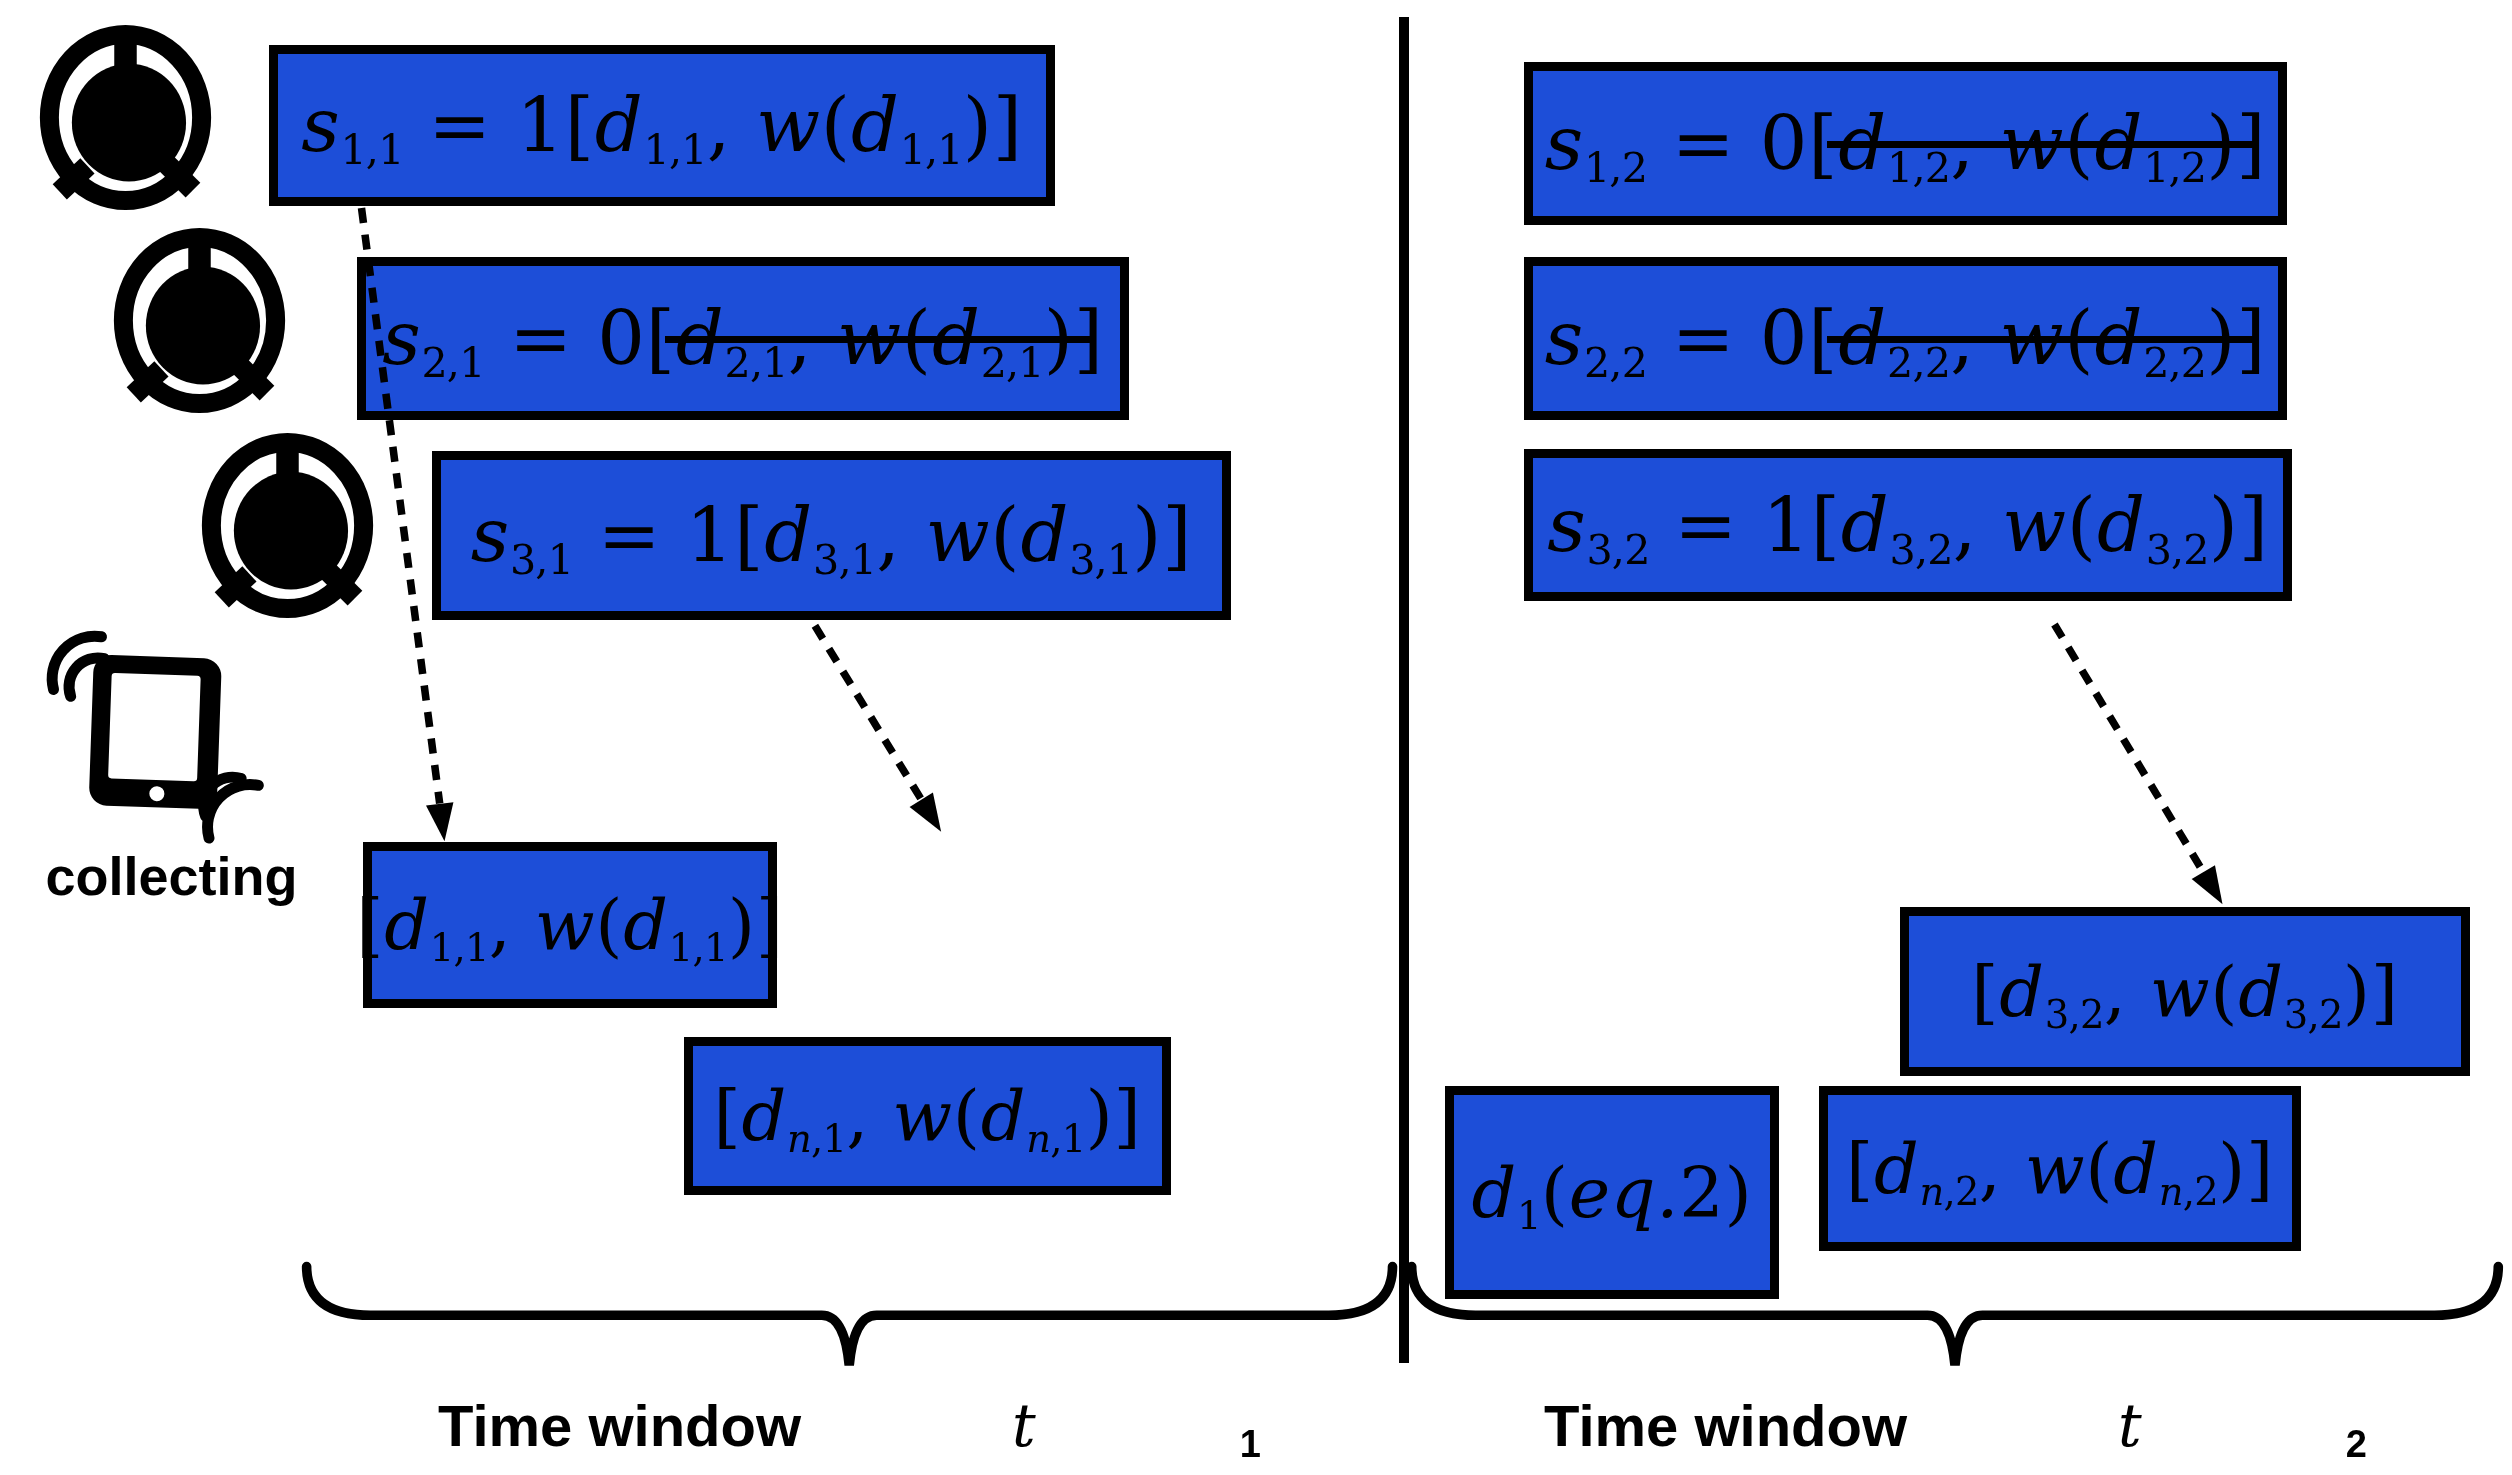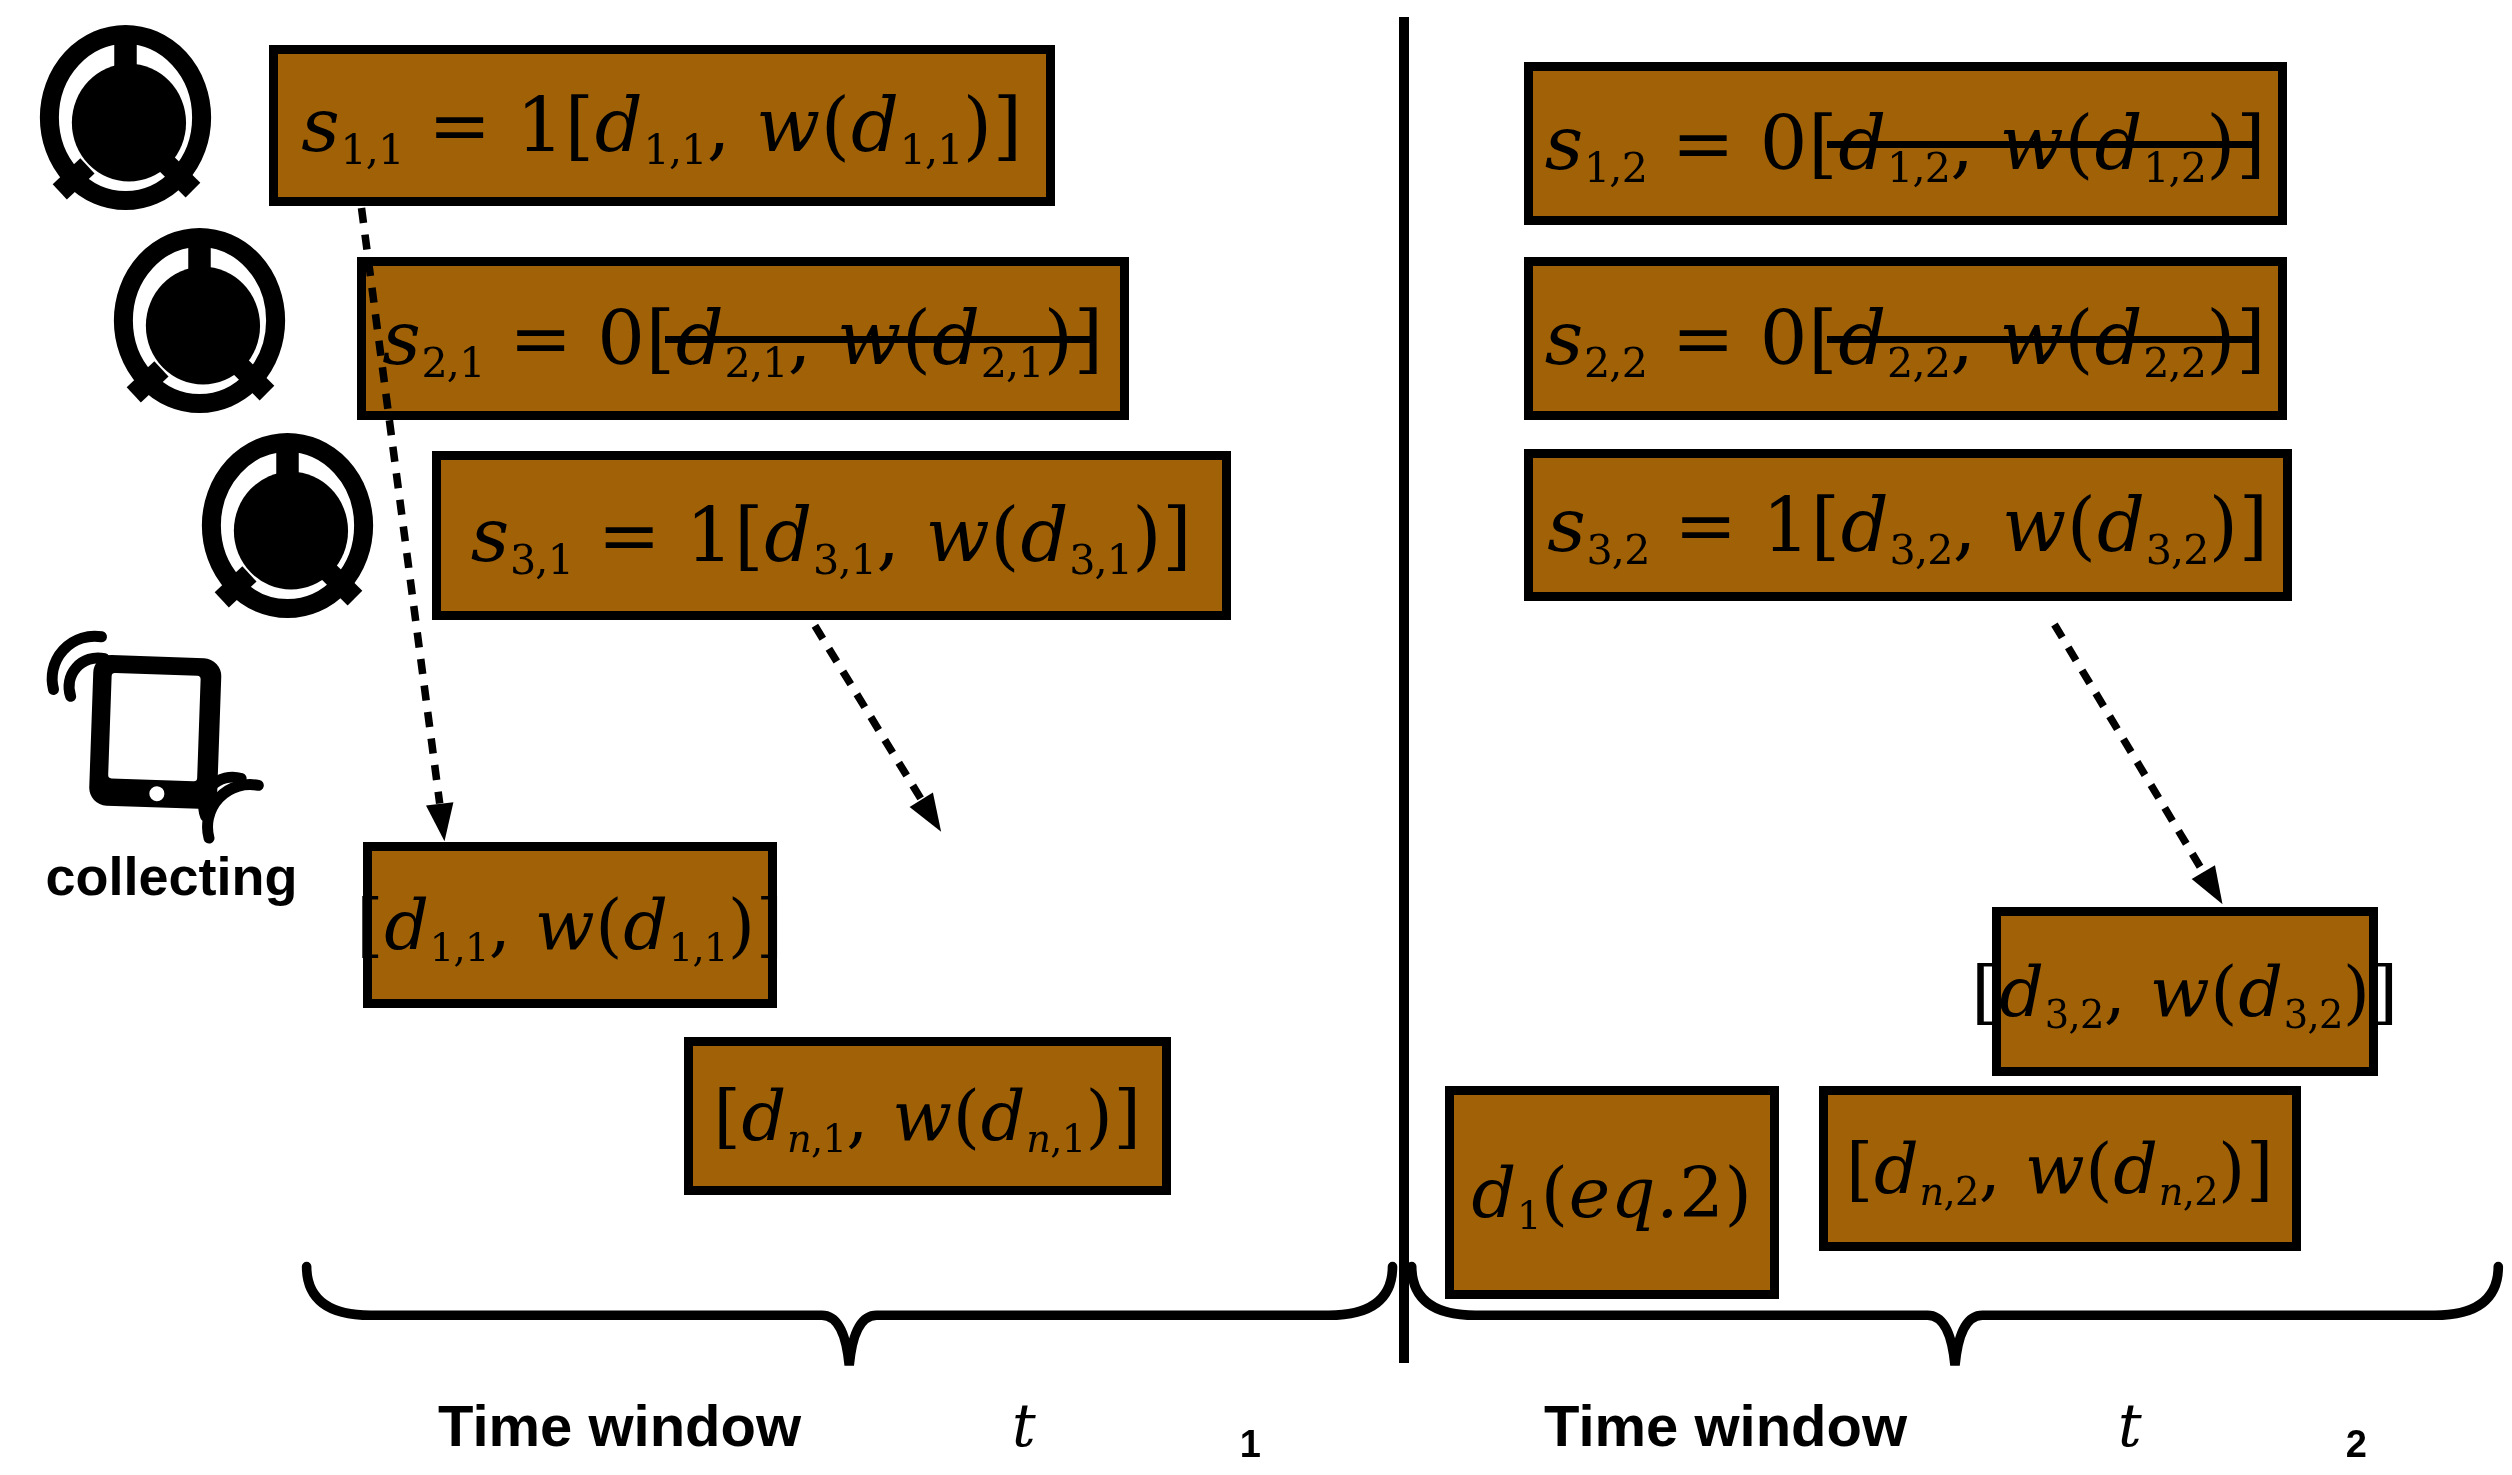--- a/index.html
+++ b/index.html
@@ -1,20 +1,20 @@
 <!DOCTYPE html>
 <html style="font-size:11px"><head>
 <meta charset="utf-8">
 <style>
   html,body{margin:0;padding:0;background:#fff;}
   .canvas{position:relative;width:2512px;height:1476px;background:#ffffff;overflow:hidden;
           font-family:"Liberation Sans",sans-serif;color:#000;}
   .icon-svg{position:absolute;}
   
-  .fbox{position:absolute;box-sizing:border-box;border:9.6px solid #000;background:#a16207;
+  .fbox{position:absolute;box-sizing:border-box;border:9.6px solid #000;background:#1d4ed8;
         display:flex;align-items:center;justify-content:center;z-index:2;}
   .formula{font-family:"DejaVu Serif",serif;font-style:italic;white-space:nowrap;
            line-height:1;letter-spacing:0.01em;}
   .formula .up{font-style:normal;}
   .formula sub{font-size:55%;line-height:0;vertical-align:-0.32em;letter-spacing:-0.02em;}
   .fs-status{font-size:75px;}
   .fs-data{font-size:70px;}
   .struck{position:relative;}
   .struck::after{content:"";position:absolute;left:-0.15em;right:-0.22em;top:0.56em;
                  height:0.095em;background:#000;}
@@ -99,21 +99,21 @@
     <span class="formula fs-status"><span><span>s</span><sub class="up">3,2</sub><span class="up"> = 1[</span><span>d</span><sub class="up">3,2</sub><span class="up">, </span><span>w</span><span class="up">(</span><span>d</span><sub class="up">3,2</sub><span class="up">)]</span></span></span>
   </div>
 
   <div class="fbox" style="left:363px;top:842px;width:414px;height:166px">
     <span class="formula fs-data"><span><span class="up">[</span><span>d</span><sub class="up">1,1</sub><span class="up">, </span><span>w</span><span class="up">(</span><span>d</span><sub class="up">1,1</sub><span class="up">)]</span></span></span>
   </div>
   <div class="fbox" style="left:684px;top:1037px;width:487px;height:158px">
     <span class="formula fs-data"><span><span class="up">[</span><span>d</span><sub>n</sub><sub class="up">,1</sub><span class="up">, </span><span>w</span><span class="up">(</span><span>d</span><sub>n</sub><sub class="up">,1</sub><span class="up">)]</span></span></span>
   </div>
 
-  <div class="fbox" style="left:1992px;top:907px;width:386px;height:169px">
+  <div class="fbox" style="left:1900px;top:907px;width:570px;height:169px">
     <span class="formula fs-data"><span><span class="up">[</span><span>d</span><sub class="up">3,2</sub><span class="up">, </span><span>w</span><span class="up">(</span><span>d</span><sub class="up">3,2</sub><span class="up">)]</span></span></span>
   </div>
   <div class="fbox" style="left:1445px;top:1086px;width:334px;height:213px">
     <span class="formula fs-data"><span><span>d</span><sub class="up">1</sub><span class="up">(</span><span>eq.</span><span class="up">2</span><span class="up">)</span></span></span>
   </div>
   <div class="fbox" style="left:1819px;top:1086px;width:482px;height:165px">
     <span class="formula fs-data"><span><span class="up">[</span><span>d</span><sub>n</sub><sub class="up">,2</sub><span class="up">, </span><span>w</span><span class="up">(</span><span>d</span><sub>n</sub><sub class="up">,2</sub><span class="up">)]</span></span></span>
   </div>
 
   <svg class="overlay" viewBox="0 0 3662 2151">

